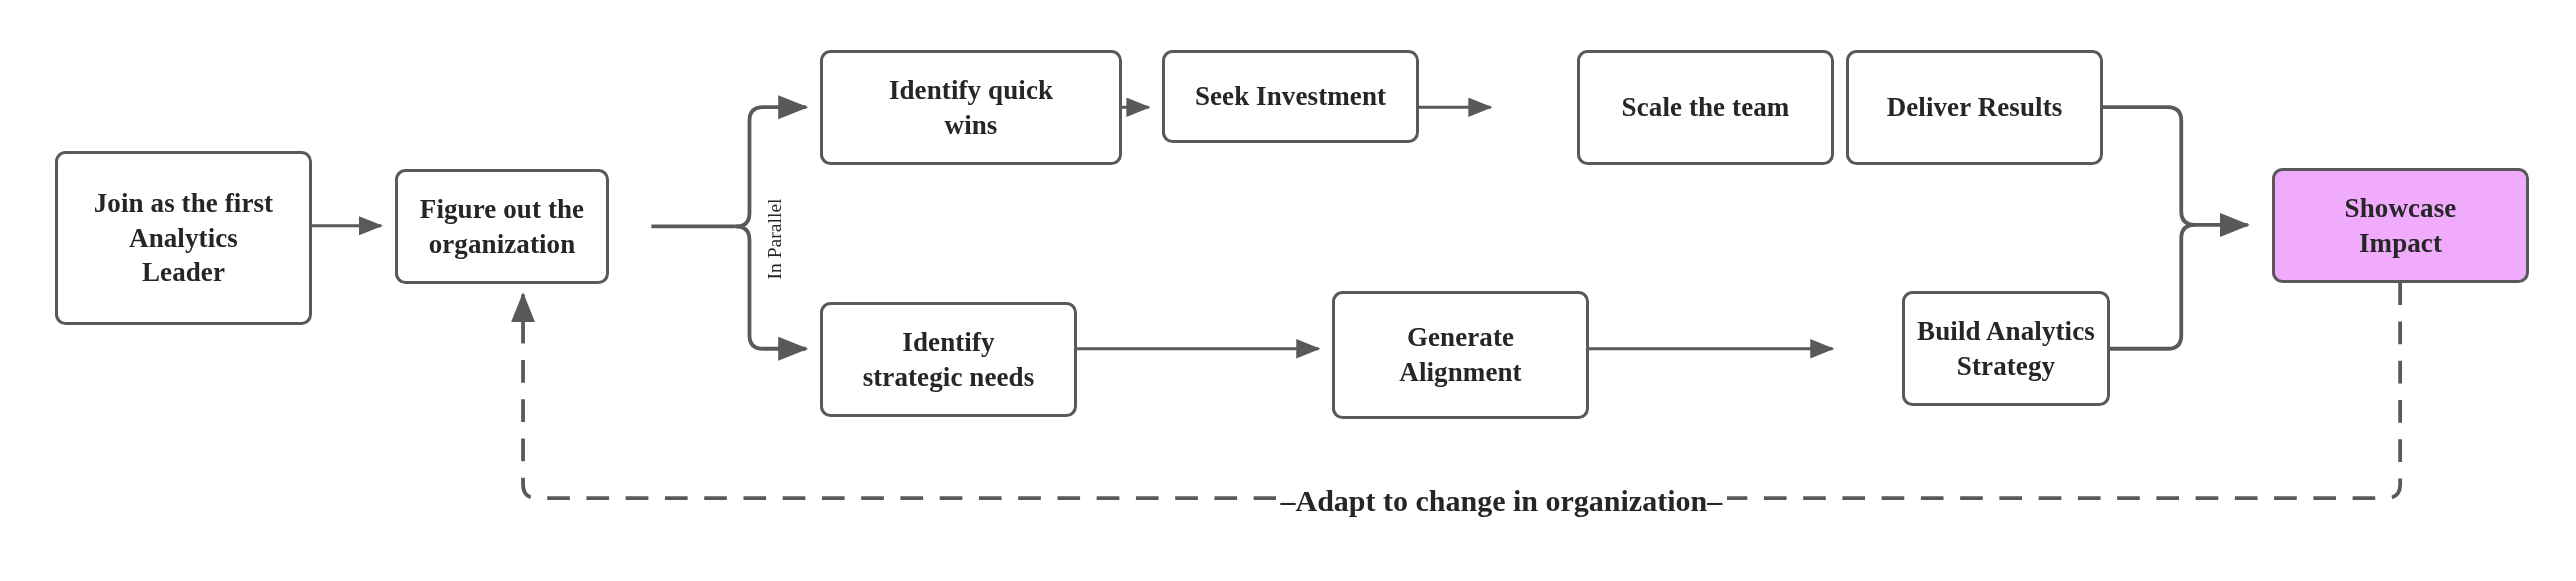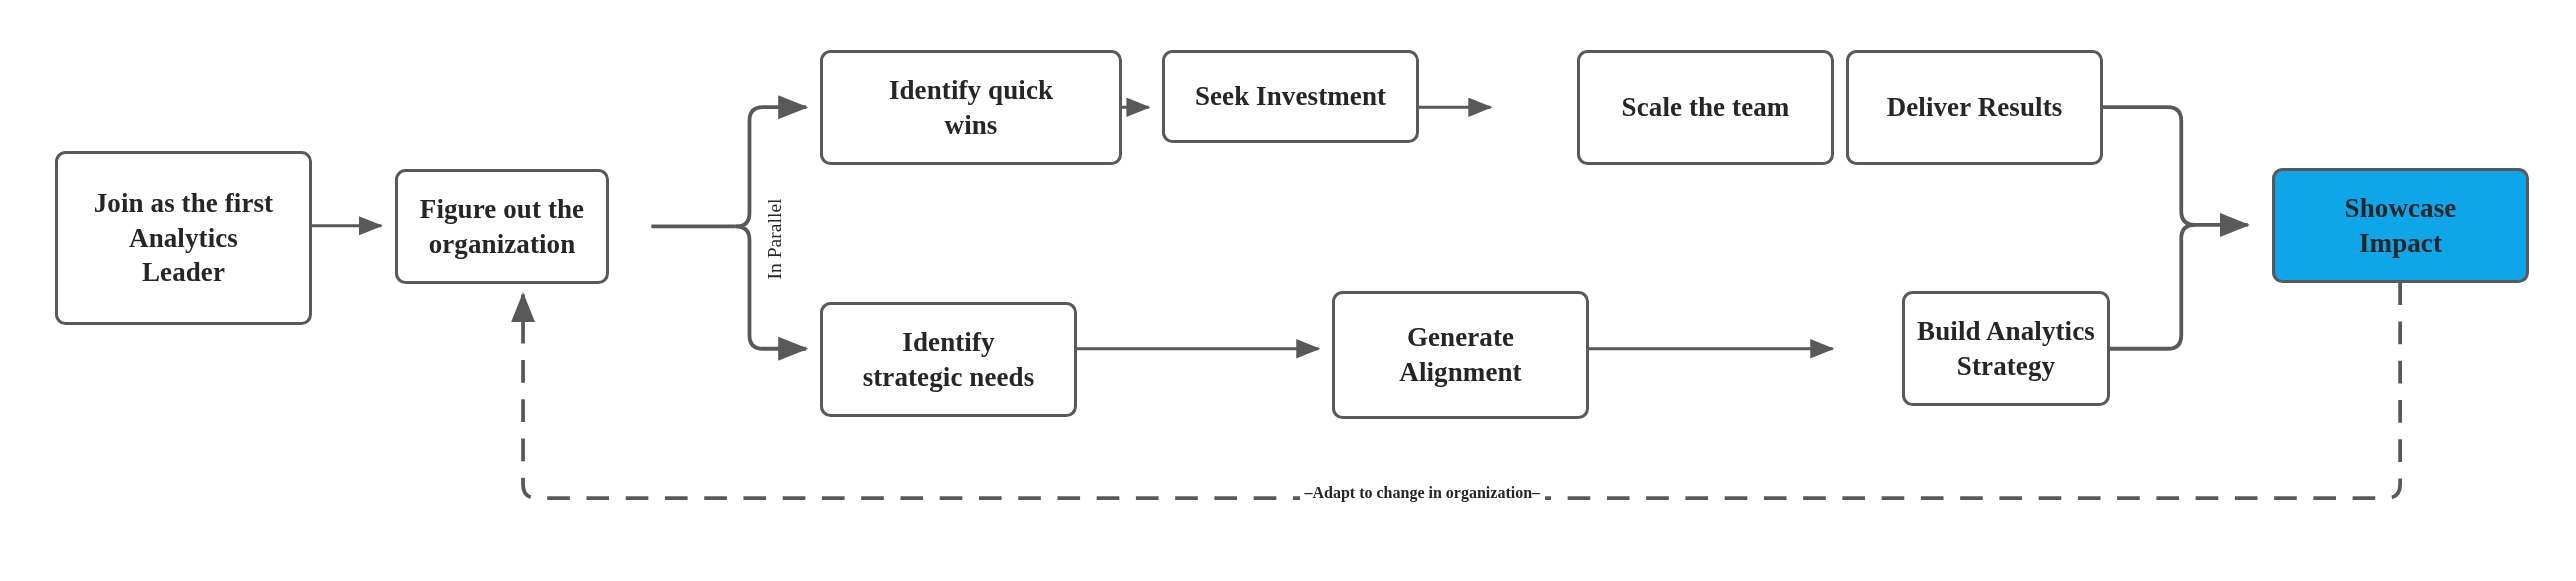--- a/index.html
+++ b/index.html
@@ -36,21 +36,21 @@
     text-align: center;
     color: #262626;
     font-weight: bold;
     font-size: 27px;
     line-height: 1.28;
     letter-spacing: 0.1px;
     padding: 0 10.6px;
     z-index: 2;
   }
   .node.highlight {
-    background: #0ea5e9;
+    background: #f0abfc;
     justify-content: flex-end;
   }
   .node .label {
     display: block;
     width: 100%;
     white-space: pre-line;
   }
   .edge-label {
     position: absolute;
     color: #262626;
@@ -61,23 +61,22 @@
     background: #ffffff;
     padding: 0 1.5px;
   }
   .edge-label.rotated {
     transform-origin: 0 0;
     transform: rotate(-90deg);
     font-size: 19.6px;
   }
   .edge-label.loop {
     font-weight: bold;
-    font-size: 16px;
+    font-size: 30px;
     padding: 0 4.5px;
-    margin-left: 24px;
   }
 </style>
 </head>
 <body>
 
 <div id="canvas">
 
   <svg id="edges" viewBox="0 0 3413 771" xmlns="http://www.w3.org/2000/svg">
     <defs>
       <marker id="arrow" markerWidth="9" markerHeight="9" refX="7.4" refY="3.2" orient="auto" markerUnits="strokeWidth">

